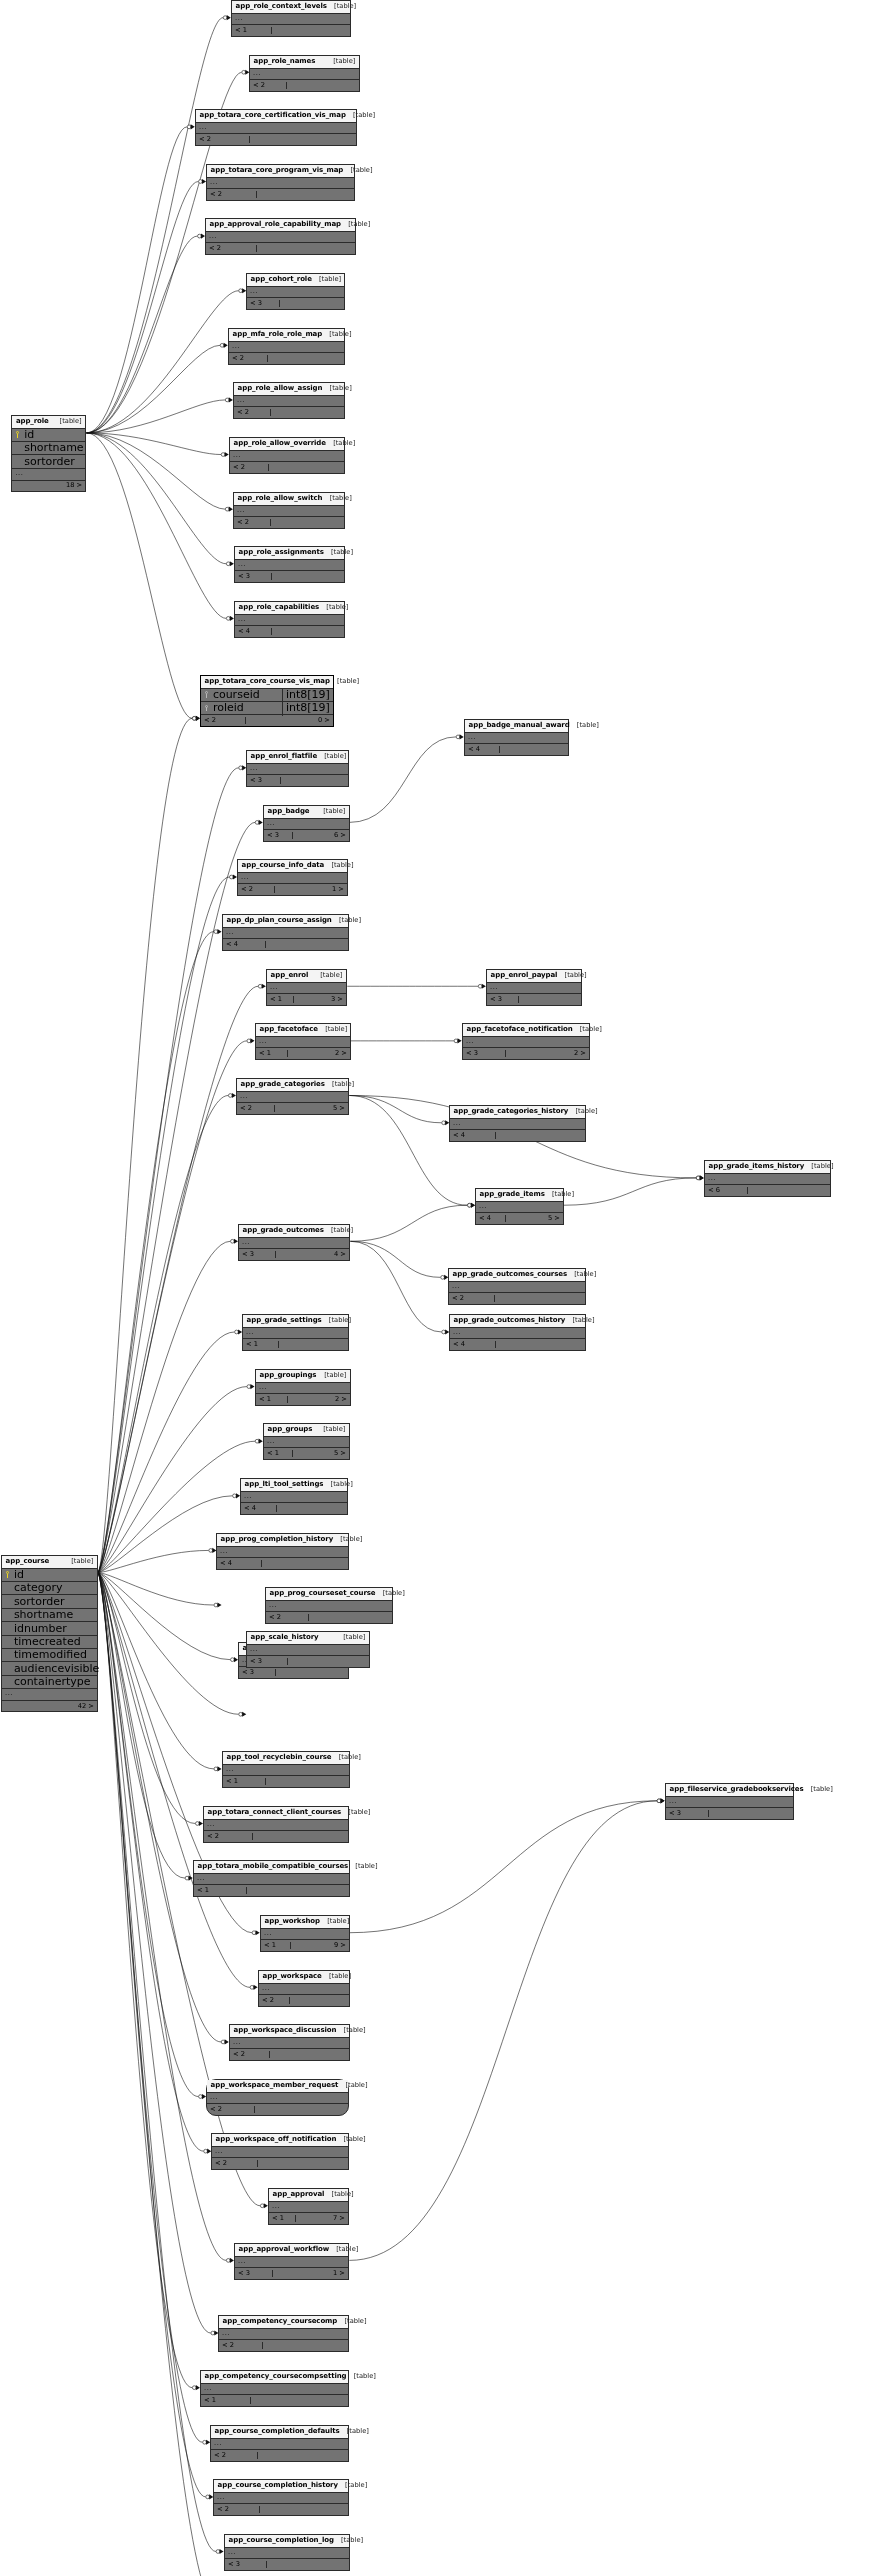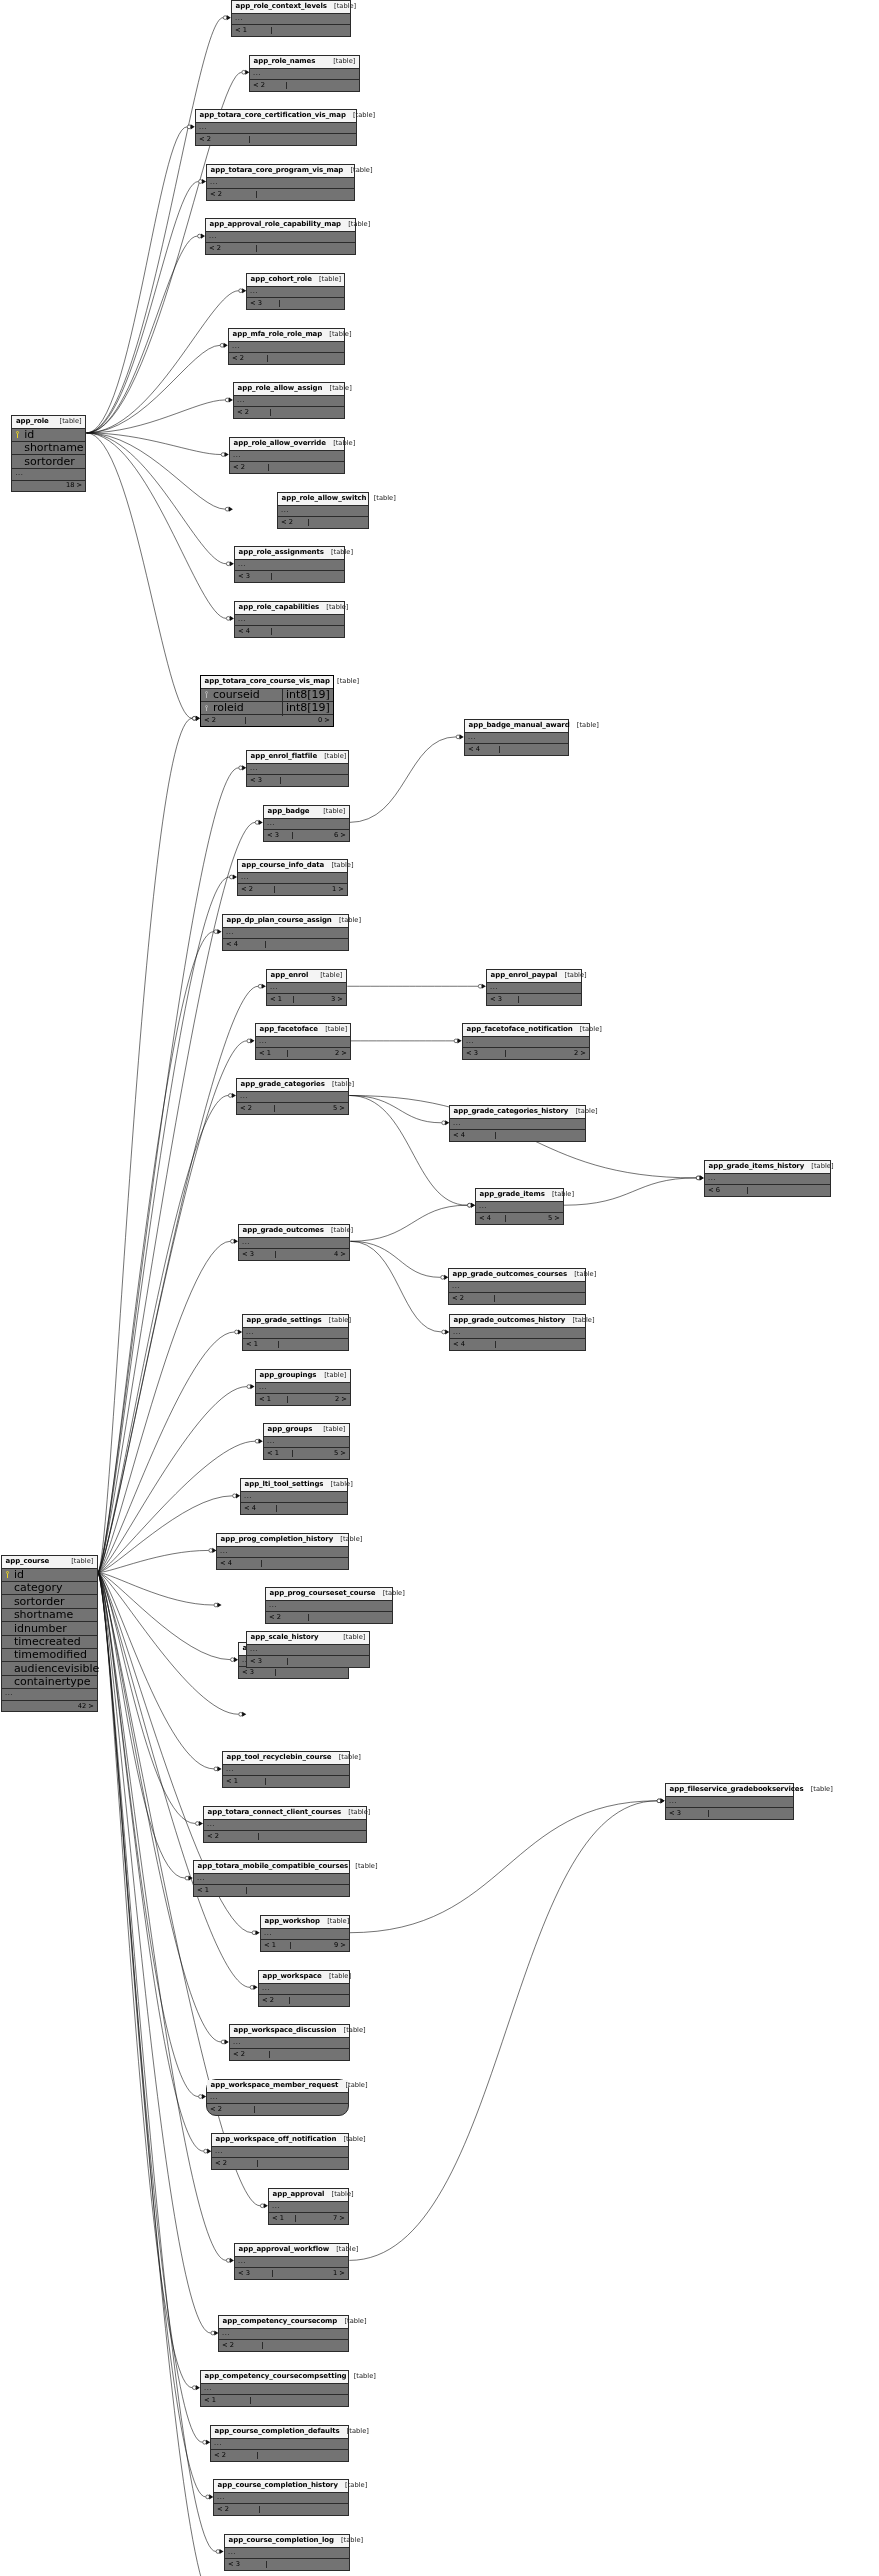--- a/index.html
+++ b/index.html
@@ -520,21 +520,21 @@
           <span class="tname">app_role_allow_override</span>
           <span class="ttype">[table]</span>
         </div>
         <div class="ellipsis">...</div>
         <div class="foot">
           <div class="fcell fleft">&lt; 2</div>
           <div class="fcell fmid"></div>
           <div class="fcell fright"></div>
         </div>
       </div>
-      <div class="tbl" style="left: 233px; top: 492px; width: 92px; margin-left: 44px;">
+      <div class="tbl" style="left: 233px; top: 492px; width: 112px;">
         <div class="hdr">
           <span class="tname">app_role_allow_switch</span>
           <span class="ttype">[table]</span>
         </div>
         <div class="ellipsis">...</div>
         <div class="foot">
           <div class="fcell fleft">&lt; 2</div>
           <div class="fcell fmid"></div>
           <div class="fcell fright"></div>
         </div>
@@ -856,21 +856,21 @@
           <span class="tname">app_tool_recyclebin_course</span>
           <span class="ttype">[table]</span>
         </div>
         <div class="ellipsis">...</div>
         <div class="foot">
           <div class="fcell fleft">&lt; 1</div>
           <div class="fcell fmid"></div>
           <div class="fcell fright"></div>
         </div>
       </div>
-      <div class="tbl" style="left: 203px; top: 1806px; width: 164px;">
+      <div class="tbl" style="left: 203px; top: 1806px; width: 146px;">
         <div class="hdr">
           <span class="tname">app_totara_connect_client_courses</span>
           <span class="ttype">[table]</span>
         </div>
         <div class="ellipsis">...</div>
         <div class="foot">
           <div class="fcell fleft">&lt; 2</div>
           <div class="fcell fmid"></div>
           <div class="fcell fright"></div>
         </div>

